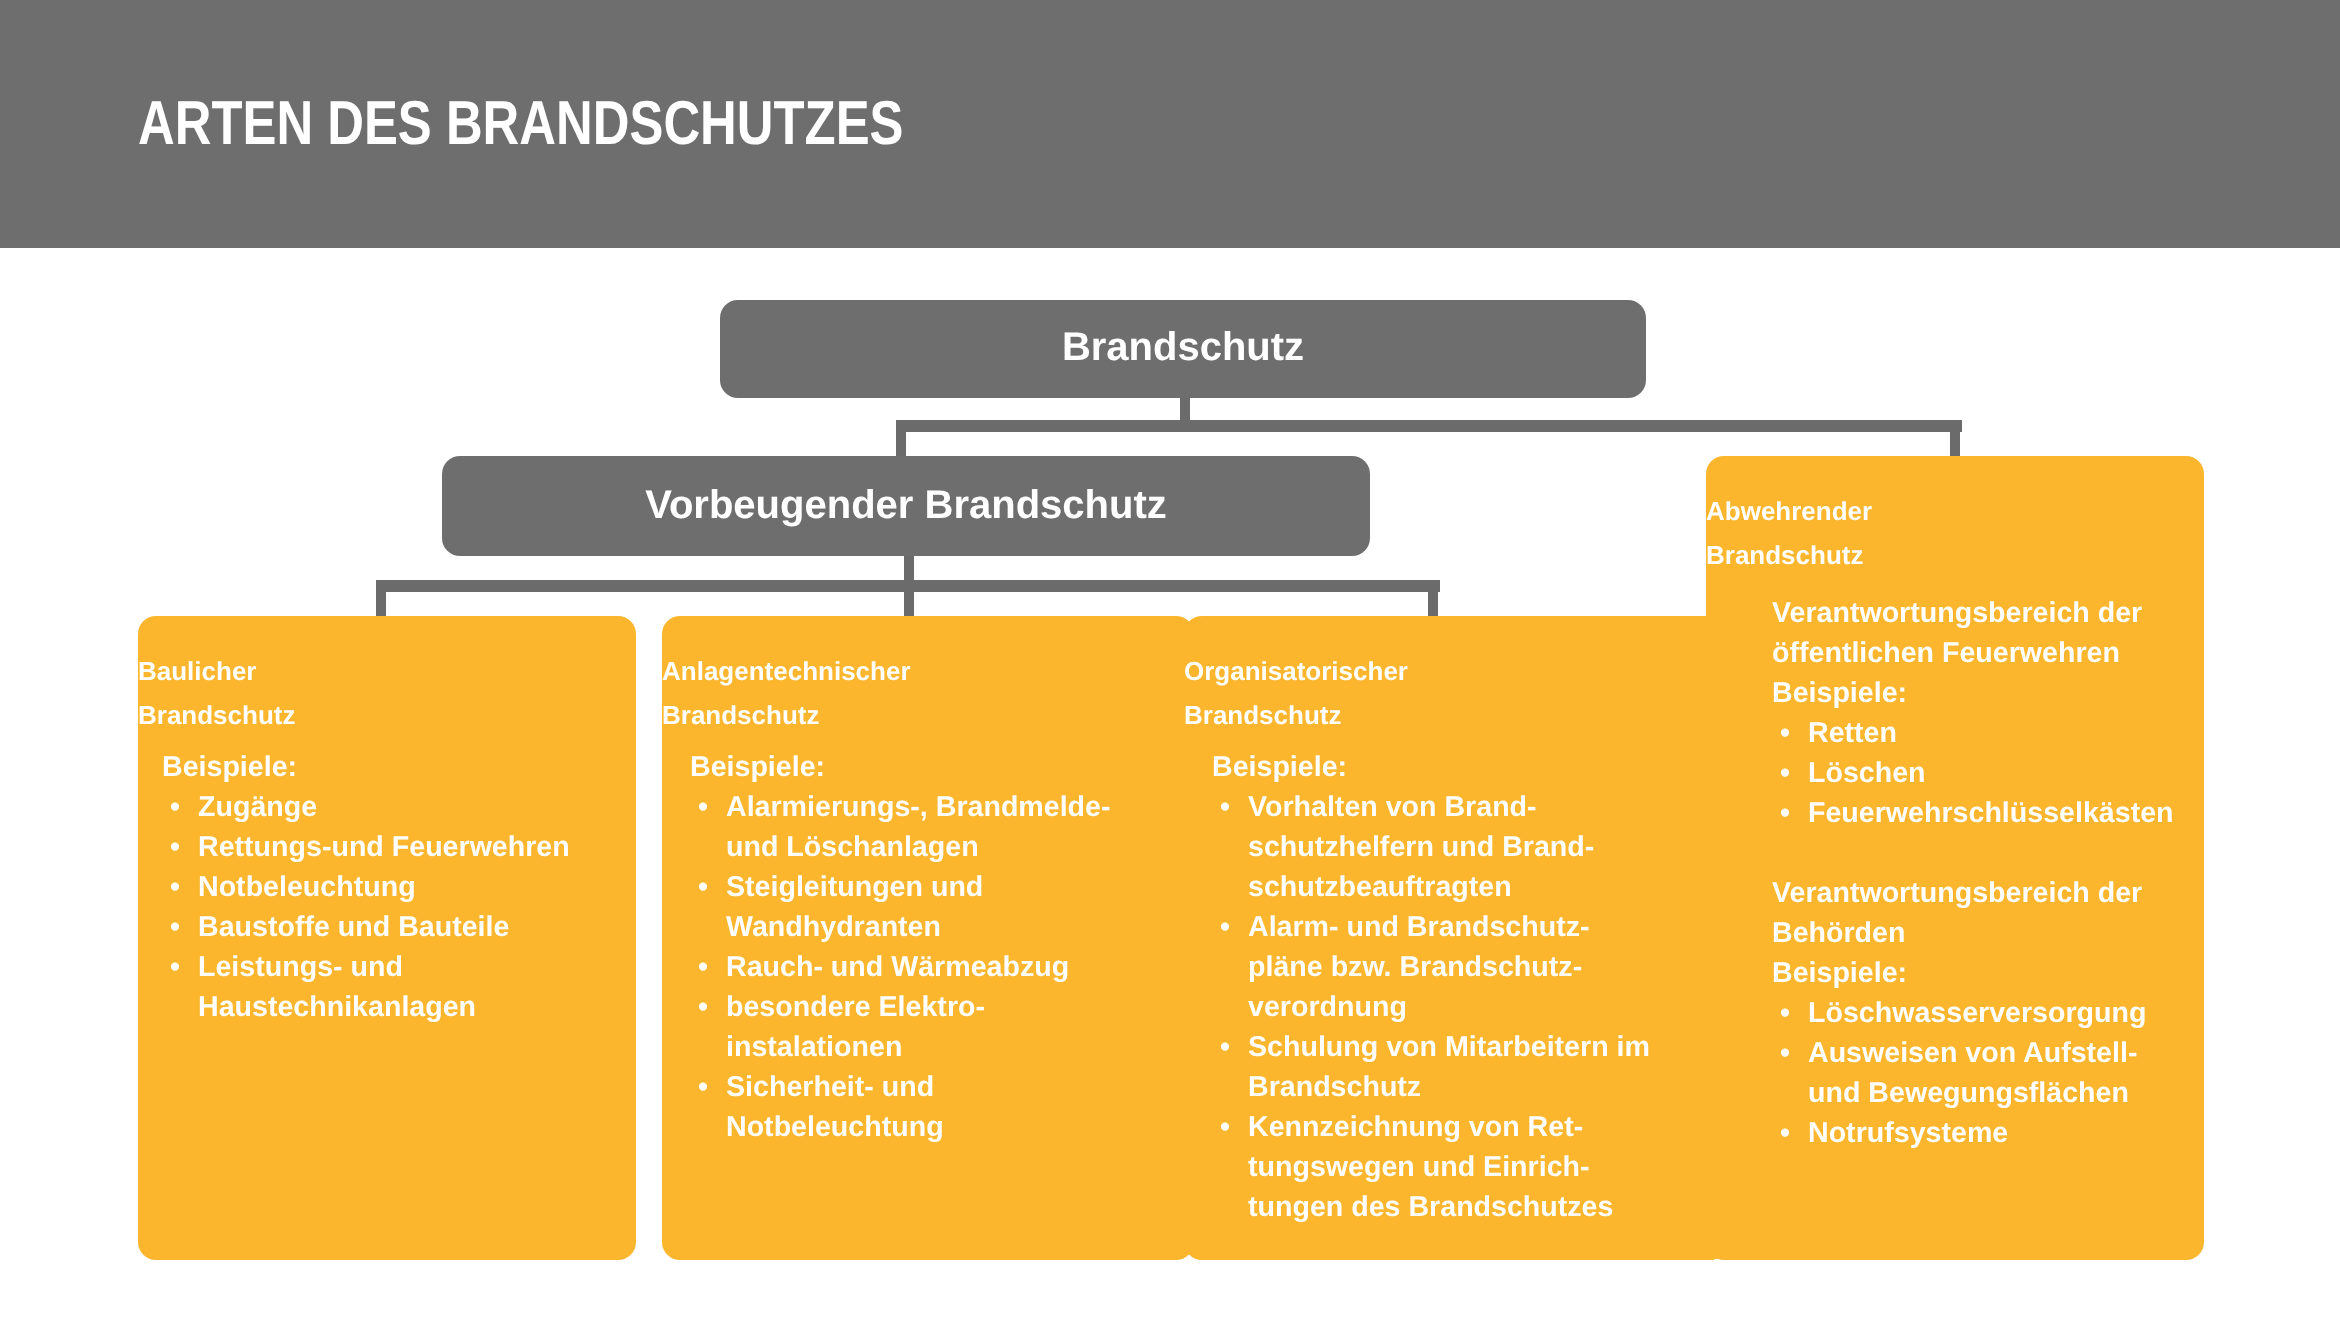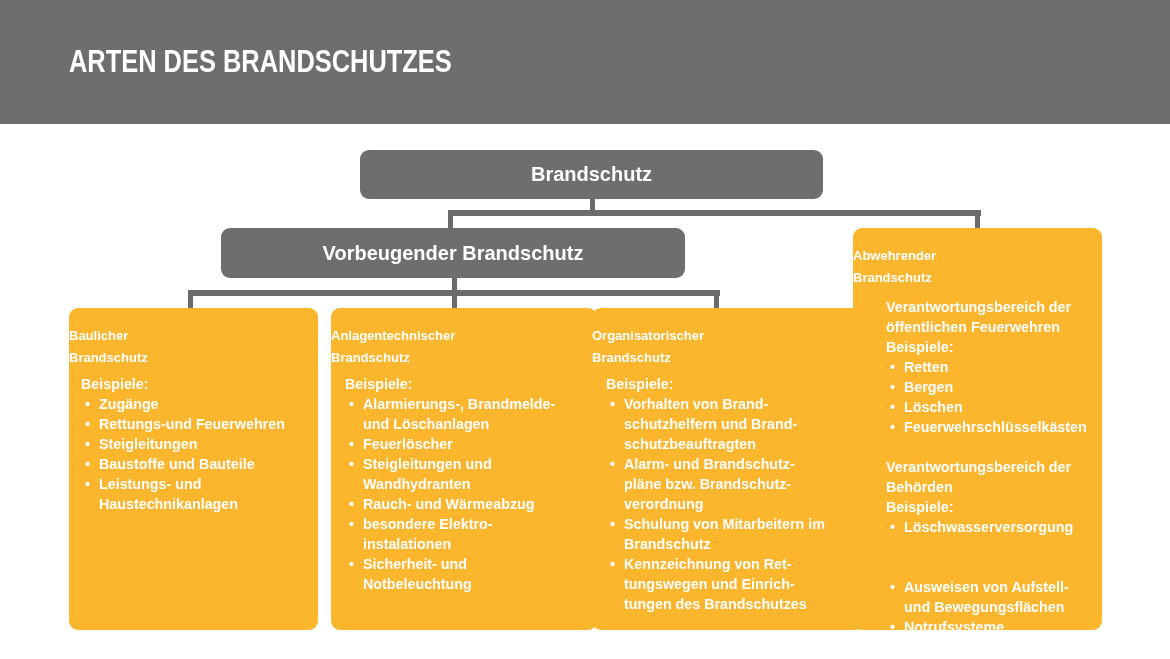--- a/index.html
+++ b/index.html
@@ -49,37 +49,36 @@
 <div class="card" style="left:69px; top:308px; width:249px; height:322px;">
   <div class="card-title">
     <div>Baulicher</div>
     <div>Brandschutz</div>
   </div>
   <div class="card-body">
     <span class="section-label">Beispiele:</span>
     <ul>
       <li>Zugänge</li>
       <li>Rettungs-und Feuerwehren</li>
-      <li>Steigleitungen</li>
+      <li>Notbeleuchtung</li>
       <li>Baustoffe und Bauteile</li>
       <li style="width:140px;">Leistungs- und Haustechnikanlagen</li>
     </ul>
   </div>
 </div>
 
 <div class="card" style="left:331px; top:308px; width:266px; height:322px;">
   <div class="card-title">
     <div>Anlagentechnischer</div>
     <div>Brandschutz</div>
   </div>
   <div class="card-body" style="padding-left:14px;">
     <span class="section-label">Beispiele:</span>
     <ul>
       <li style="width:205px;">Alarmierungs-, Brandmelde- und Löschanlagen</li>
-      <li>Feuerlöscher</li>
       <li style="width:150px;">Steigleitungen und Wandhydranten</li>
       <li>Rauch- und Wärmeabzug</li>
       <li style="width:150px;">besondere Elektro- instalationen</li>
       <li style="width:130px;">Sicherheit- und Notbeleuchtung</li>
     </ul>
   </div>
 </div>
 
 <div class="card" style="left:592px; top:308px; width:272px; height:322px;">
   <div class="card-title">
@@ -100,26 +99,25 @@
 <div class="card" style="left:853px; top:228px; width:249px; height:402px;">
   <div class="card-title" style="margin-top:17px;">
     <div>Abwehrender</div>
     <div>Brandschutz</div>
   </div>
   <div class="card-body" style="padding-left:33px; margin-top:8px;">
     <span class="section-label" style="width:215px;">Verantwortungsbereich der öffentlichen Feuerwehren</span>
     <span class="section-label">Beispiele:</span>
     <ul>
       <li>Retten</li>
-      <li>Bergen</li>
       <li>Löschen</li>
       <li>Feuerwehrschlüsselkästen</li>
     </ul>
     <div class="spacer"></div>
     <span class="section-label" style="width:215px;">Verantwortungsbereich der Behörden</span>
     <span class="section-label">Beispiele:</span>
     <ul>
       <li>Löschwasserversorgung</li>
-      <li style="width:180px;margin-top:40px;">Ausweisen von Aufstell- und Bewegungsflächen</li>
+      <li style="width:180px;">Ausweisen von Aufstell- und Bewegungsflächen</li>
       <li>Notrufsysteme</li>
     </ul>
   </div>
 </div>
 
 </body></html>

